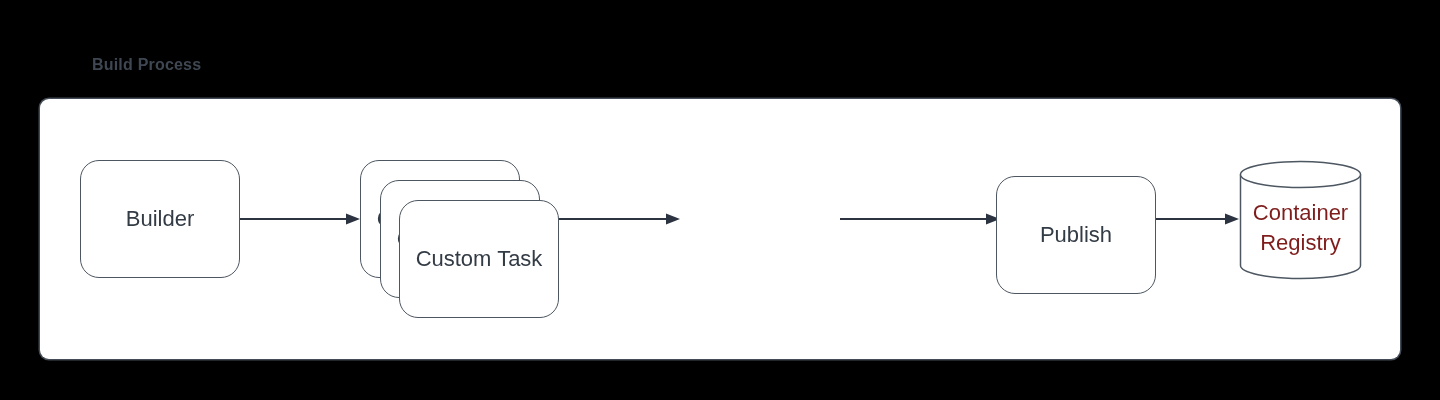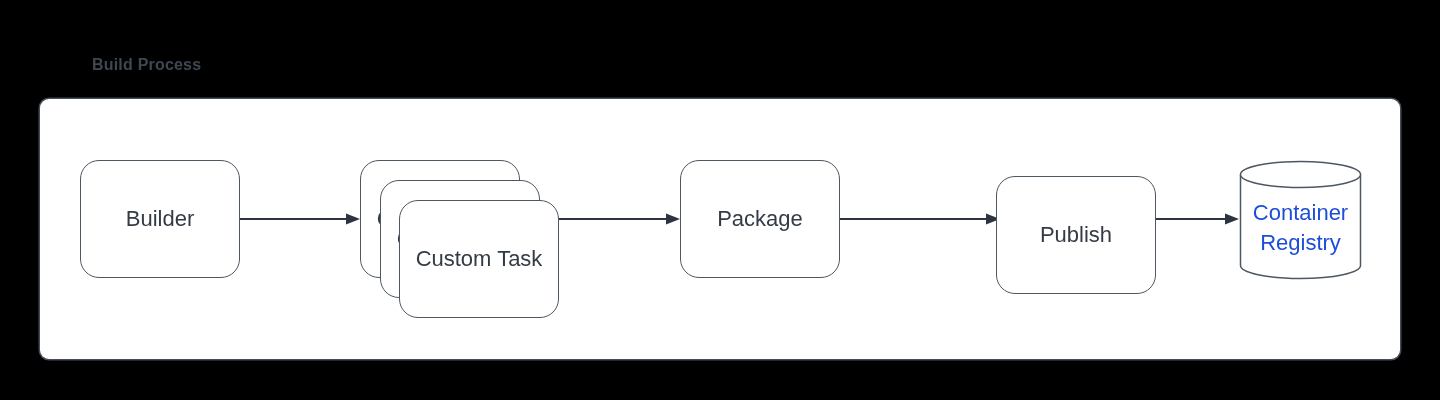--- a/index.html
+++ b/index.html
@@ -61,21 +61,21 @@
   .node-cylinder svg { position: absolute; left: 0; top: 0; }
   .cylinder-label {
     position: absolute;
     left: 2px; right: 2px; top: 20px; bottom: 4px;
     display: flex;
     align-items: center;
     justify-content: center;
     text-align: center;
     font-size: 22px;
     line-height: 1.35;
-    color: #1d4ed8;
+    color: #7f1d1d;
   }
 </style>
 </head>
 <body>
 
 <div class="diagram-title">Build Process</div>
 
 <div class="panel">
 
   <svg class="edges" viewBox="0 0 1360 260" width="1360" height="260">
@@ -104,23 +104,20 @@
   <div class="node stack-back">
     <span>Custom Task</span>
   </div>
   <div class="node stack-mid">
     <span>Custom Task</span>
   </div>
   <div class="node stack-front">
     <span>Custom Task</span>
   </div>
 
-  <div class="node node-package">
-    <span>Package</span>
-  </div>
 
   <div class="node node-publish">
     <span>Publish</span>
   </div>
 
   <div class="node-cylinder">
     <svg width="123" height="120" viewBox="0 0 123 120">
       <path d="M1.5,14.5 L1.5,105.5 A60,13 0 0 0 121.5,105.5 L121.5,14.5" fill="#ffffff" stroke="#4d5761" stroke-width="1.5"></path>
       <ellipse cx="61.5" cy="14.5" rx="60" ry="13" fill="#ffffff" stroke="#4d5761" stroke-width="1.5"></ellipse>
     </svg>

